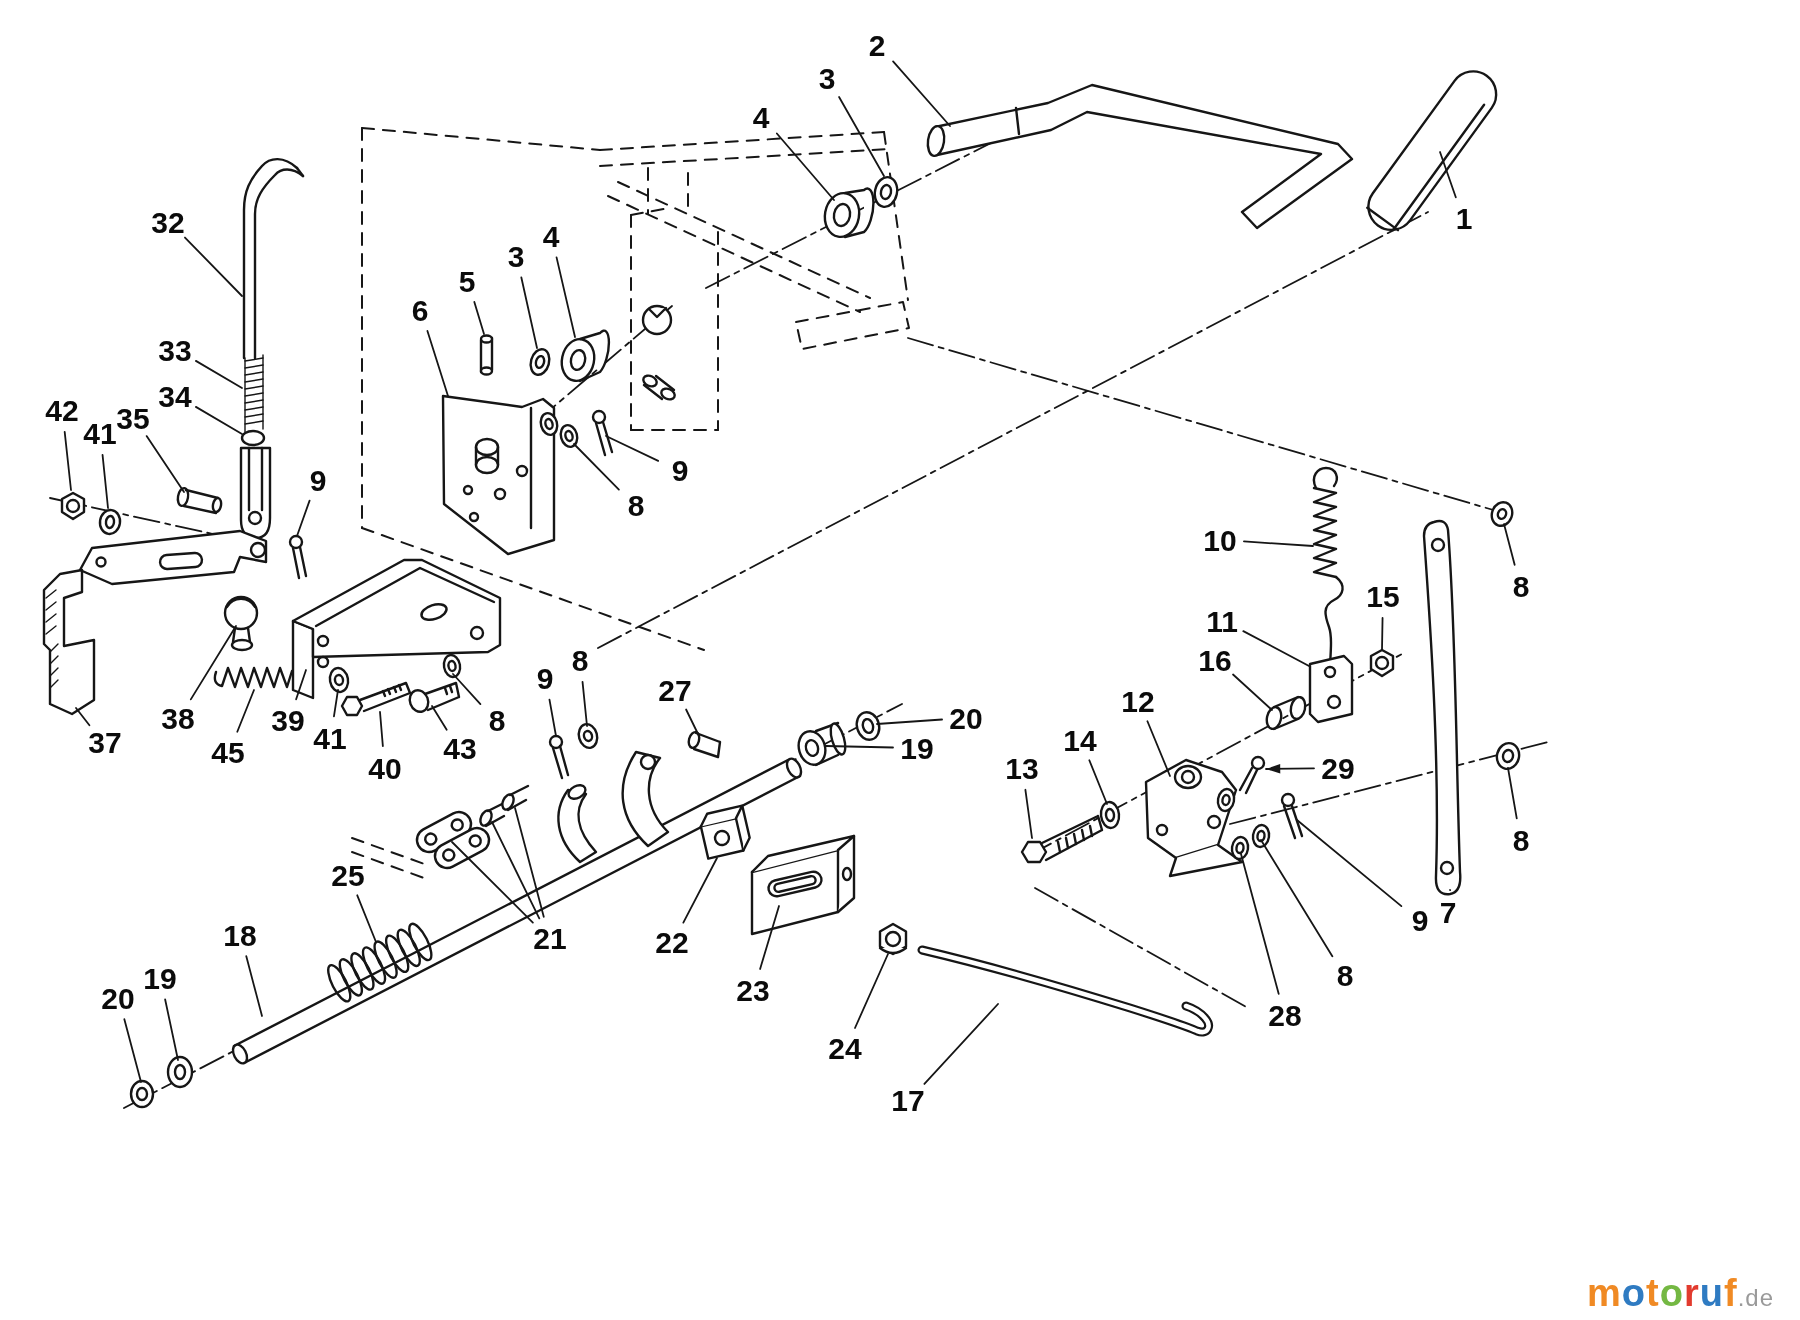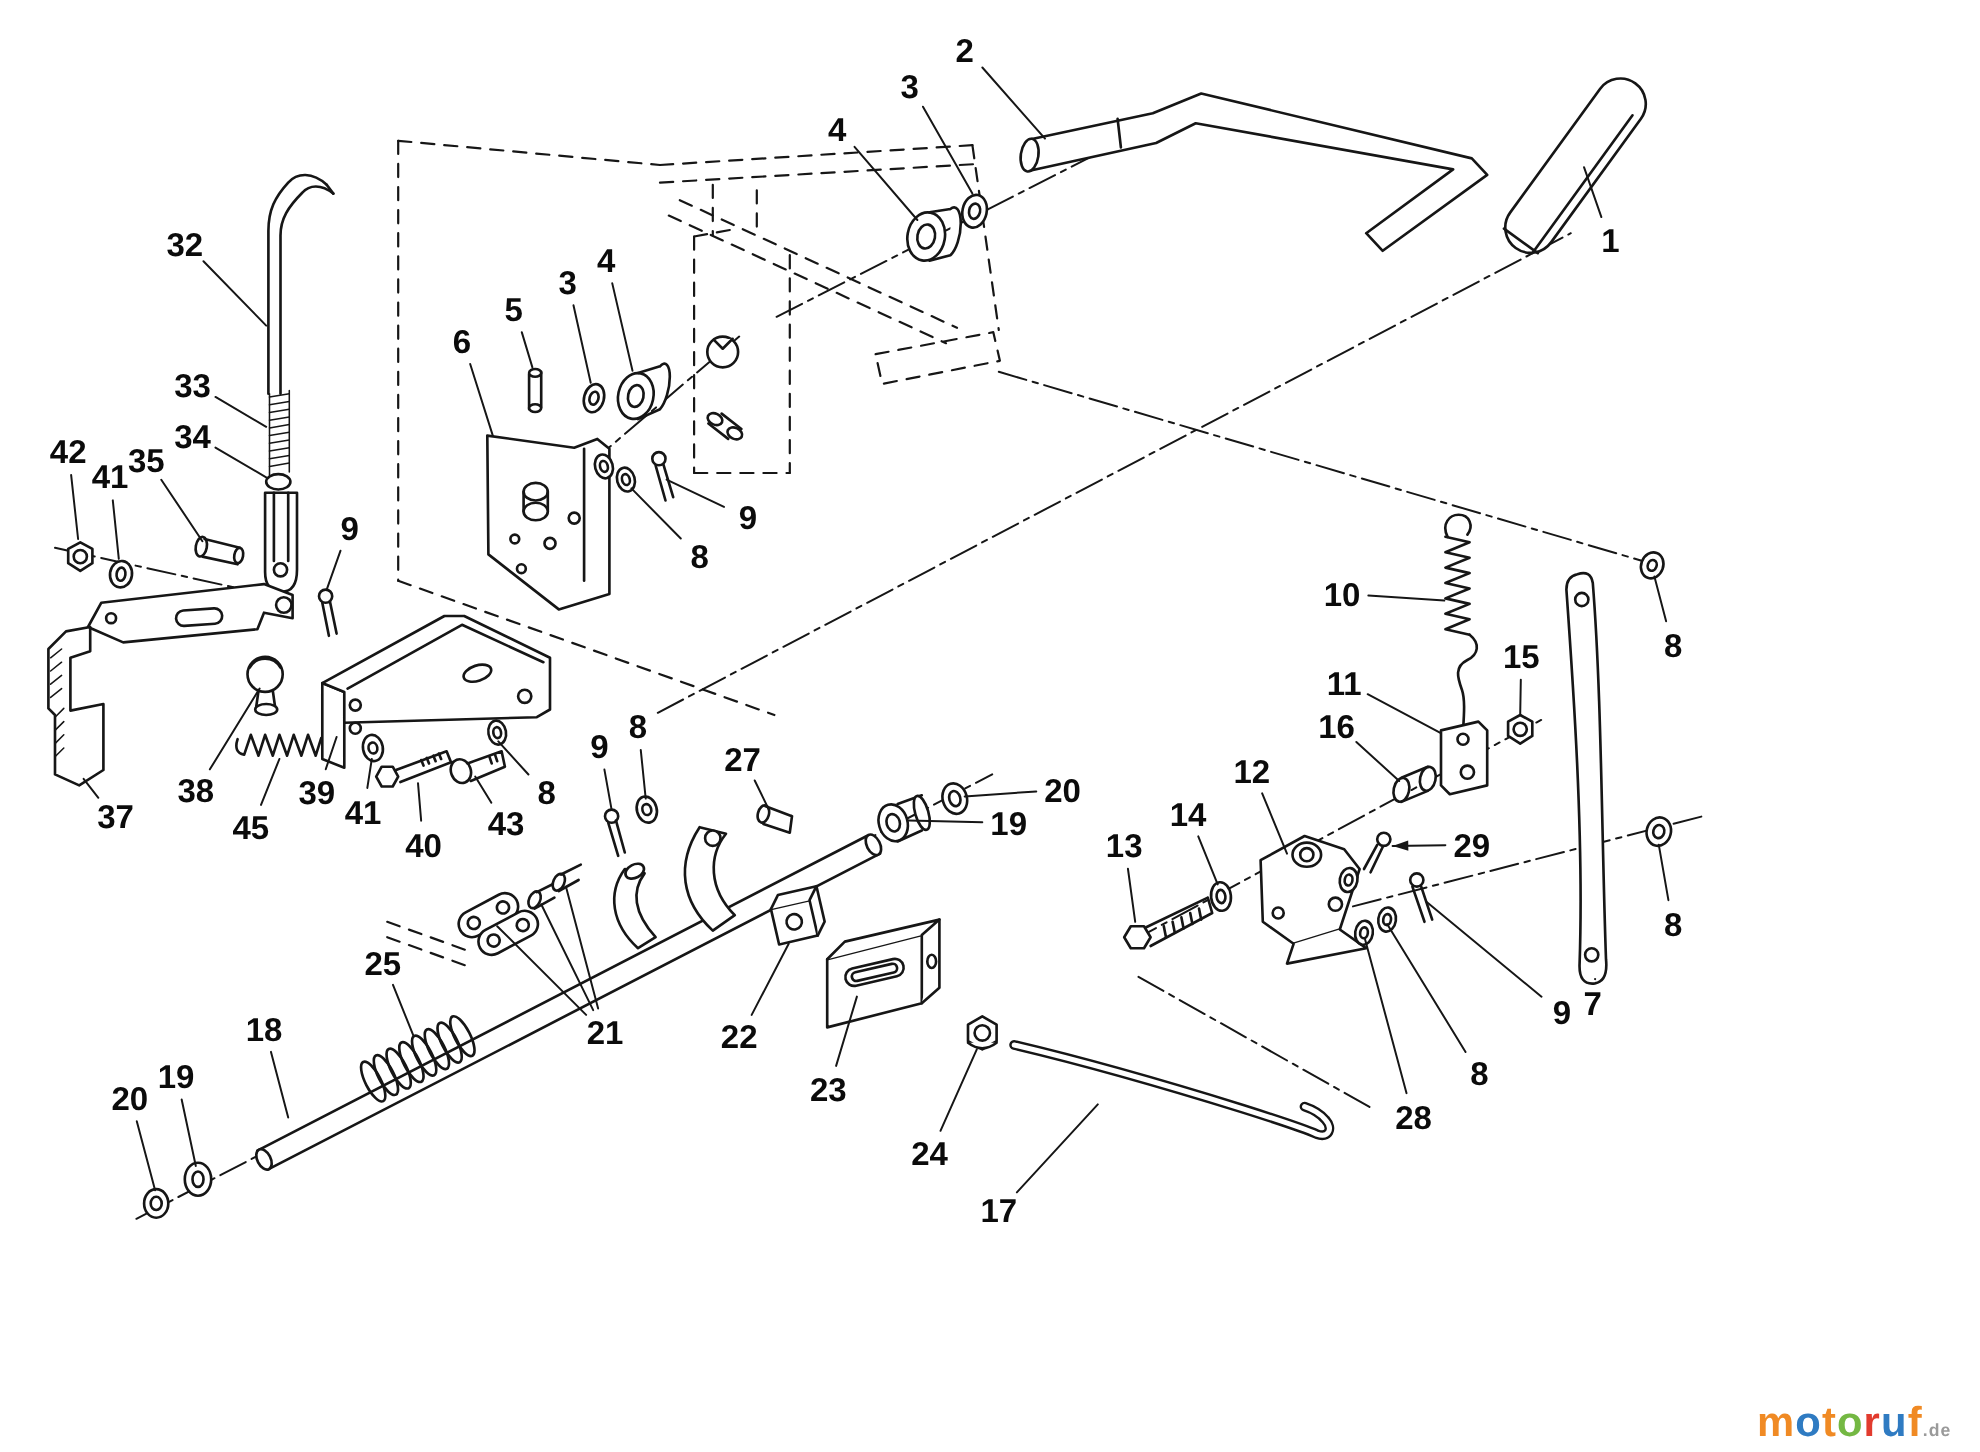--- a/index.html
+++ b/index.html
@@ -14,21 +14,21 @@
   #diagram g.dashdot *{stroke-dasharray:26 6 5 6;stroke-width:1.8}
   #diagram g.thin *{stroke-width:1.4}
   #diagram .rod-outer{stroke-width:9}
   #diagram .rod-inner{stroke:#fff;stroke-width:4.6}
   #diagram .leader{stroke-width:1.8}
   #diagram text.callout{font:bold 30px "Liberation Sans",sans-serif;fill:#0b0b0b;
     text-anchor:middle;stroke:none}
   #diagram polygon.arrowhead{fill:#161616;stroke:none}
   .watermark{position:absolute;right:26px;bottom:8px;font-weight:bold;font-size:38px;
     letter-spacing:1px;line-height:1}
-  .watermark .wm-suffix{font-size:16px;font-weight:bold}
+  .watermark .wm-suffix{font-size:24px;font-weight:normal}
 </style>
 </head>
 <body>
 
 <div class="page">
 <svg id="diagram" viewBox="0 0 1800 1320" xmlns="http://www.w3.org/2000/svg">
 
   <g class="dashdot">
     <path d="M598,648 L1428,212"></path>
     <path d="M908,338 L1500,512"></path>

